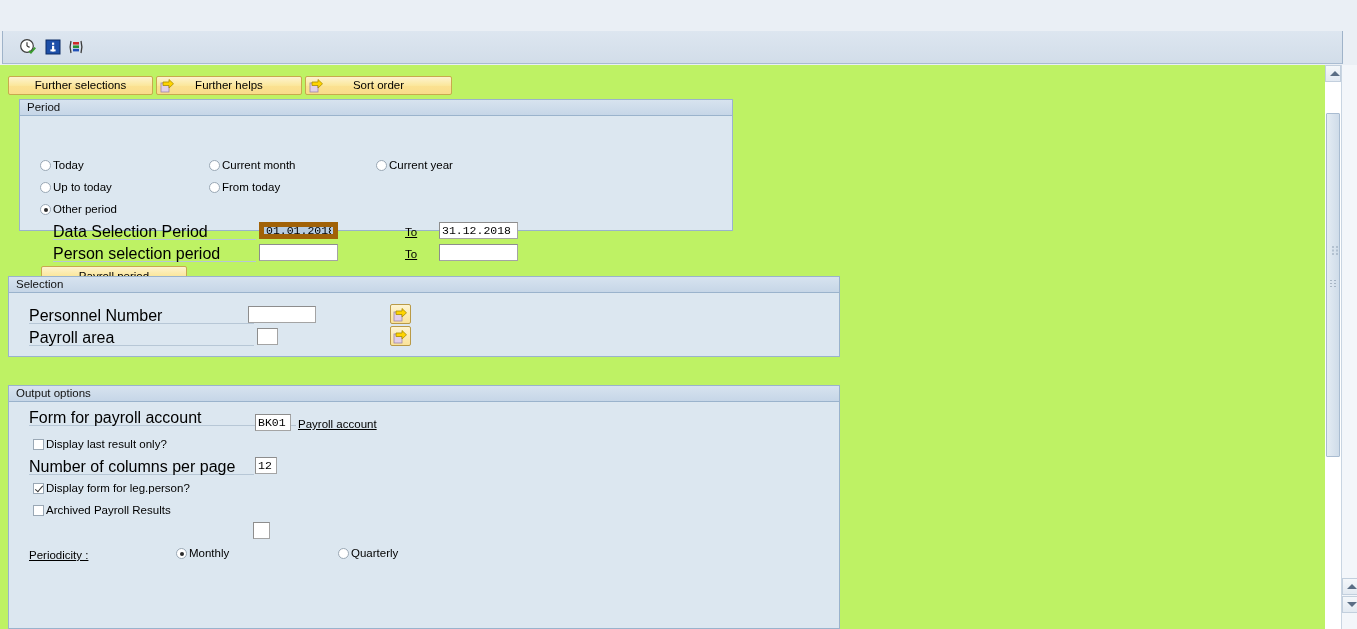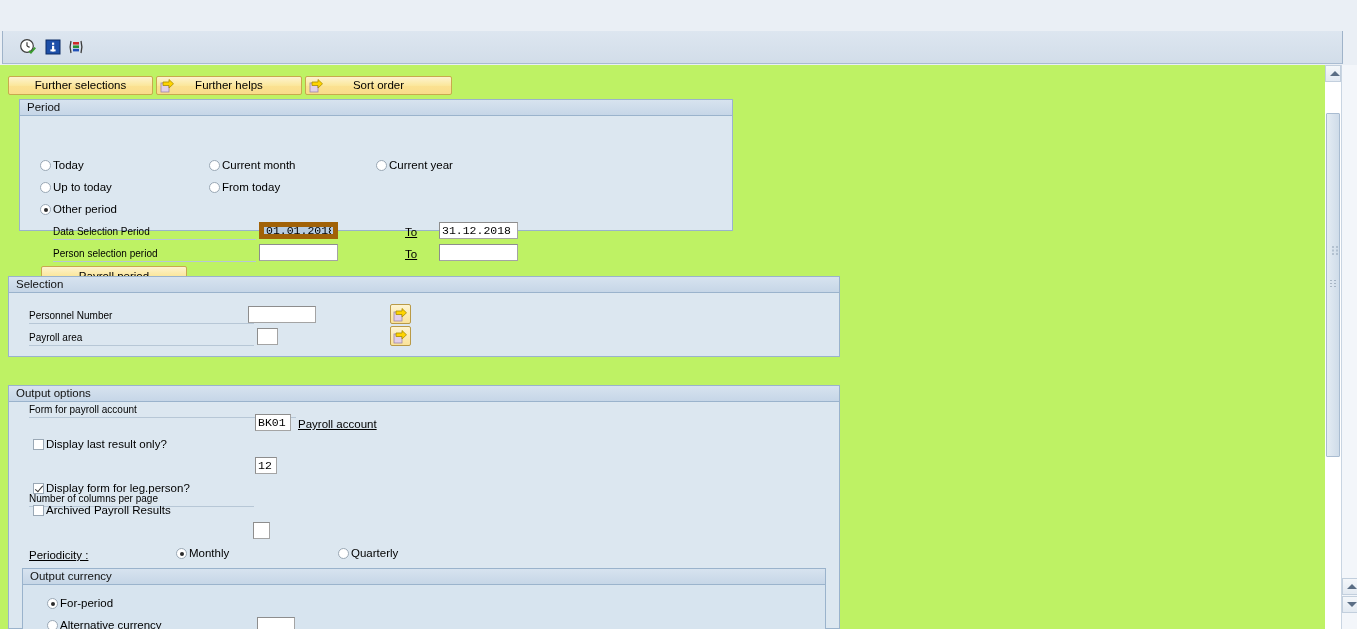--- a/index.html
+++ b/index.html
@@ -179,21 +179,21 @@
     width: 3px; height: 7px;
     border: solid #333;
     border-width: 0 1.6px 1.6px 0;
     transform: rotate(40deg);
   }
   .check .clabel { position: absolute; left: 13px; top: 0; }
 
   
   .flabel {
     position: absolute;
-    font-size: 10px;
+    font-size: 16px;
     color: #000;
     white-space: nowrap;
     border-bottom: 1px solid #b7c7d6;
     line-height: 15px;
     box-sizing: border-box;
   }
   .plainlabel {
     position: absolute;
     font-size: 11.5px;
     color: #000;
@@ -436,30 +436,30 @@
         <svg width="15" height="15" viewBox="0 0 15 15">
           <rect x="1" y="5" width="8" height="9" fill="#e2cfe8" stroke="#9d86a8" stroke-width="0.8"></rect>
           <path d="M3 4 L9 4 L9 1.5 L13.5 5.8 L9 10 L9 7.5 L3 7.5 Z" fill="#ffd400" stroke="#a88c00" stroke-width="0.8" stroke-linejoin="round"></path>
         </svg>
       </div>
     </div>
 
     <div class="group" style="left:8px; top:320px; width:832px; height:244px;">
       <div class="ghead">Output options</div>
 
-      <div class="flabel" style="left:20px; top:16px; width:267px;">Form for payroll account</div>
+      <div class="flabel" style="left:20px; top:24px; width:267px;">Form for payroll account</div>
       <input class="inp" style="left: 246px; top: 28px; width: 36px;" value="BK01">
       <div class="plainlabel" style="left:289px; top:31px;">Payroll account</div>
 
       <div class="check" style="left:24px; top:52px;">
         <span class="box"></span>
         <span class="clabel">Display last result only?</span>
       </div>
 
-      <div class="flabel" style="left:20px; top:73px; width:225px;margin-top:32px;">Number of columns per page</div>
+      <div class="flabel" style="left:20px; top:73px; width:225px;">Number of columns per page</div>
       <input class="inp" style="left: 246px; top: 71px; width: 22px;" value="12">
 
       <div class="check on" style="left:24px; top:96px;">
         <span class="box"></span>
         <span class="clabel">Display form for leg.person?</span>
       </div>
 
       <div class="check" style="left:24px; top:118px;">
         <span class="box"></span>
         <span class="clabel">Archived Payroll Results</span>
@@ -470,33 +470,20 @@
       <div class="plainlabel" style="left:20px; top:162px;">Periodicity :</div>
       <div class="radio on" style="left:167px; top:161px;">
         <span class="dot"></span>
         <span class="rlabel">Monthly</span>
       </div>
       <div class="radio" style="left:329px; top:161px;">
         <span class="dot"></span>
         <span class="rlabel">Quarterly</span>
       </div>
 
-      <div class="group sub" style="left:13px; top:182px; width:804px; height:62px; border-bottom:none;">
-        <div class="ghead">Output currency</div>
-
-        <div class="radio on" style="left:24px; top:28px;">
-          <span class="dot"></span>
-          <span class="rlabel">For-period</span>
-        </div>
-        <div class="radio" style="left:24px; top:50px;">
-          <span class="dot"></span>
-          <span class="rlabel">Alternative currency</span>
-        </div>
-        <input class="inp small" style="left: 234px; top: 48px; width: 38px;" value="">
-      </div>
     </div>
 
   </div>
 
   <div class="scroll-inner">
     <div class="sb-btn up" style="top:0px;">
       <span class="tri"></span>
     </div>
     <div class="sb-track" style="top:17px; height:547px;">
       <div class="sb-thumb" style="top:31px; height:344px;">

